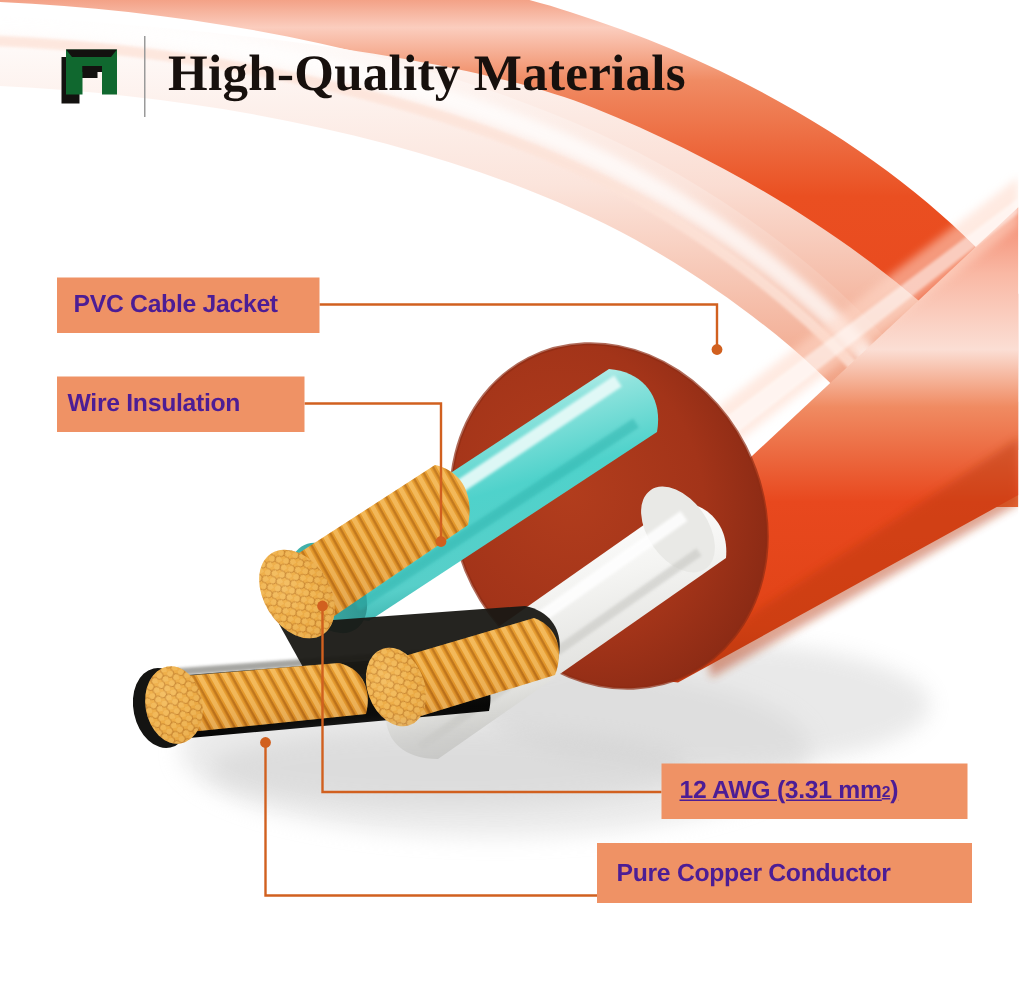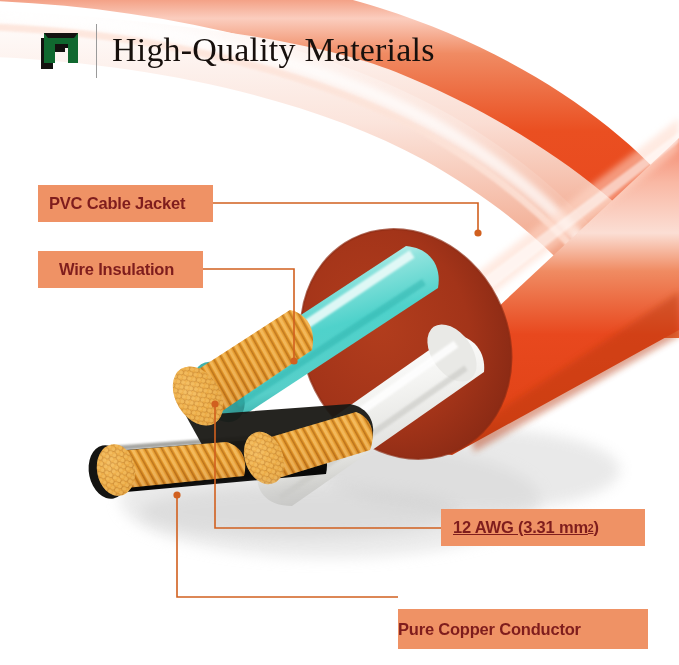--- a/index.html
+++ b/index.html
@@ -20,44 +20,44 @@
   .logo{
     position:absolute;left:38px;top:29px;width:42px;height:45px;
   }
   .hdr-divider{
     position:absolute;left:96px;top:24px;width:1px;height:54px;
     background:#9a9a9a;
   }
   .hdr-title{
     position:absolute;left:112px;top:26px;
     font-family:"Liberation Serif", serif;
-    font-size:34px;font-weight:400;color:#17100d;
+    font-size:34px;font-weight:700;color:#17100d;
     letter-spacing:.2px;white-space:nowrap;
     line-height:48px;
   }
 
   
   .badge{
     position:absolute;z-index:35;
     background:#ef9265;
-    color:#7f1d1d;
+    color:#4c1d95;
     font-family:"Liberation Sans", sans-serif;
     font-weight:700;
     font-size:16.5px;
     letter-spacing:-.2px;
     display:flex;align-items:center;
     box-sizing:border-box;
     white-space:nowrap;
   }
   .badge sup{font-size:10.5px;vertical-align:super;line-height:0;}
 
   #badge-pvc       {left:38px;  top:185px; width:175px; height:37px; padding-left:11px;}
-  #badge-insulation{left:38px;  top:251px; width:165px; height:37px; padding-left:21px;}
+  #badge-insulation{left:38px;  top:251px; width:165px; height:37px; padding-left:7px;}
   #badge-awg       {left:441px; top:509px; width:204px; height:37px; padding-left:12px;text-decoration:underline;}
-  #badge-copper    {left:398px; top:609px; width:250px; height:40px; }
+  #badge-copper    {left:398px; top:562px; width:250px; height:40px; padding-left:13px;}
 </style>
 </head>
 <body>
 
 <div id="stage">
 
   <svg id="art" viewBox="0 0 679 665">
     <defs>
 
       <linearGradient id="loopG" x1="0" y1="0" x2="0" y2="1">

